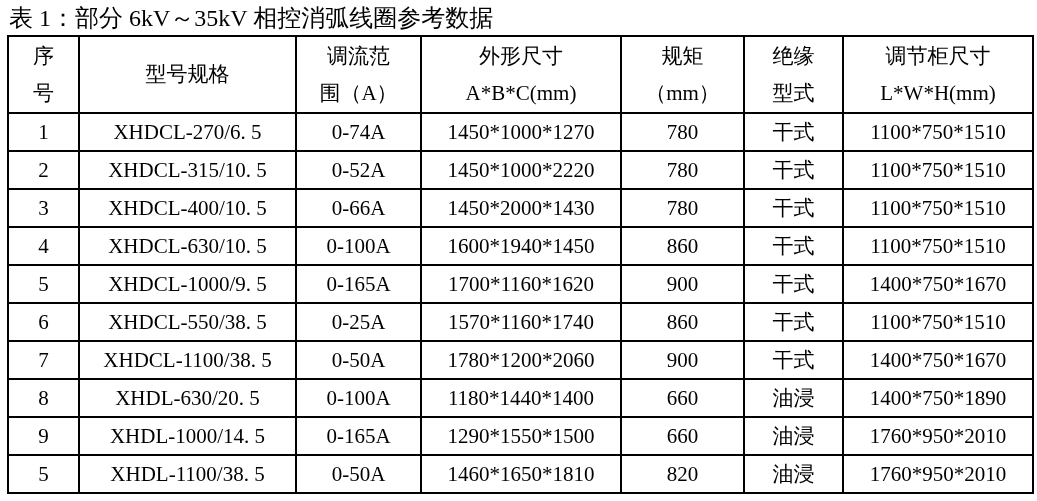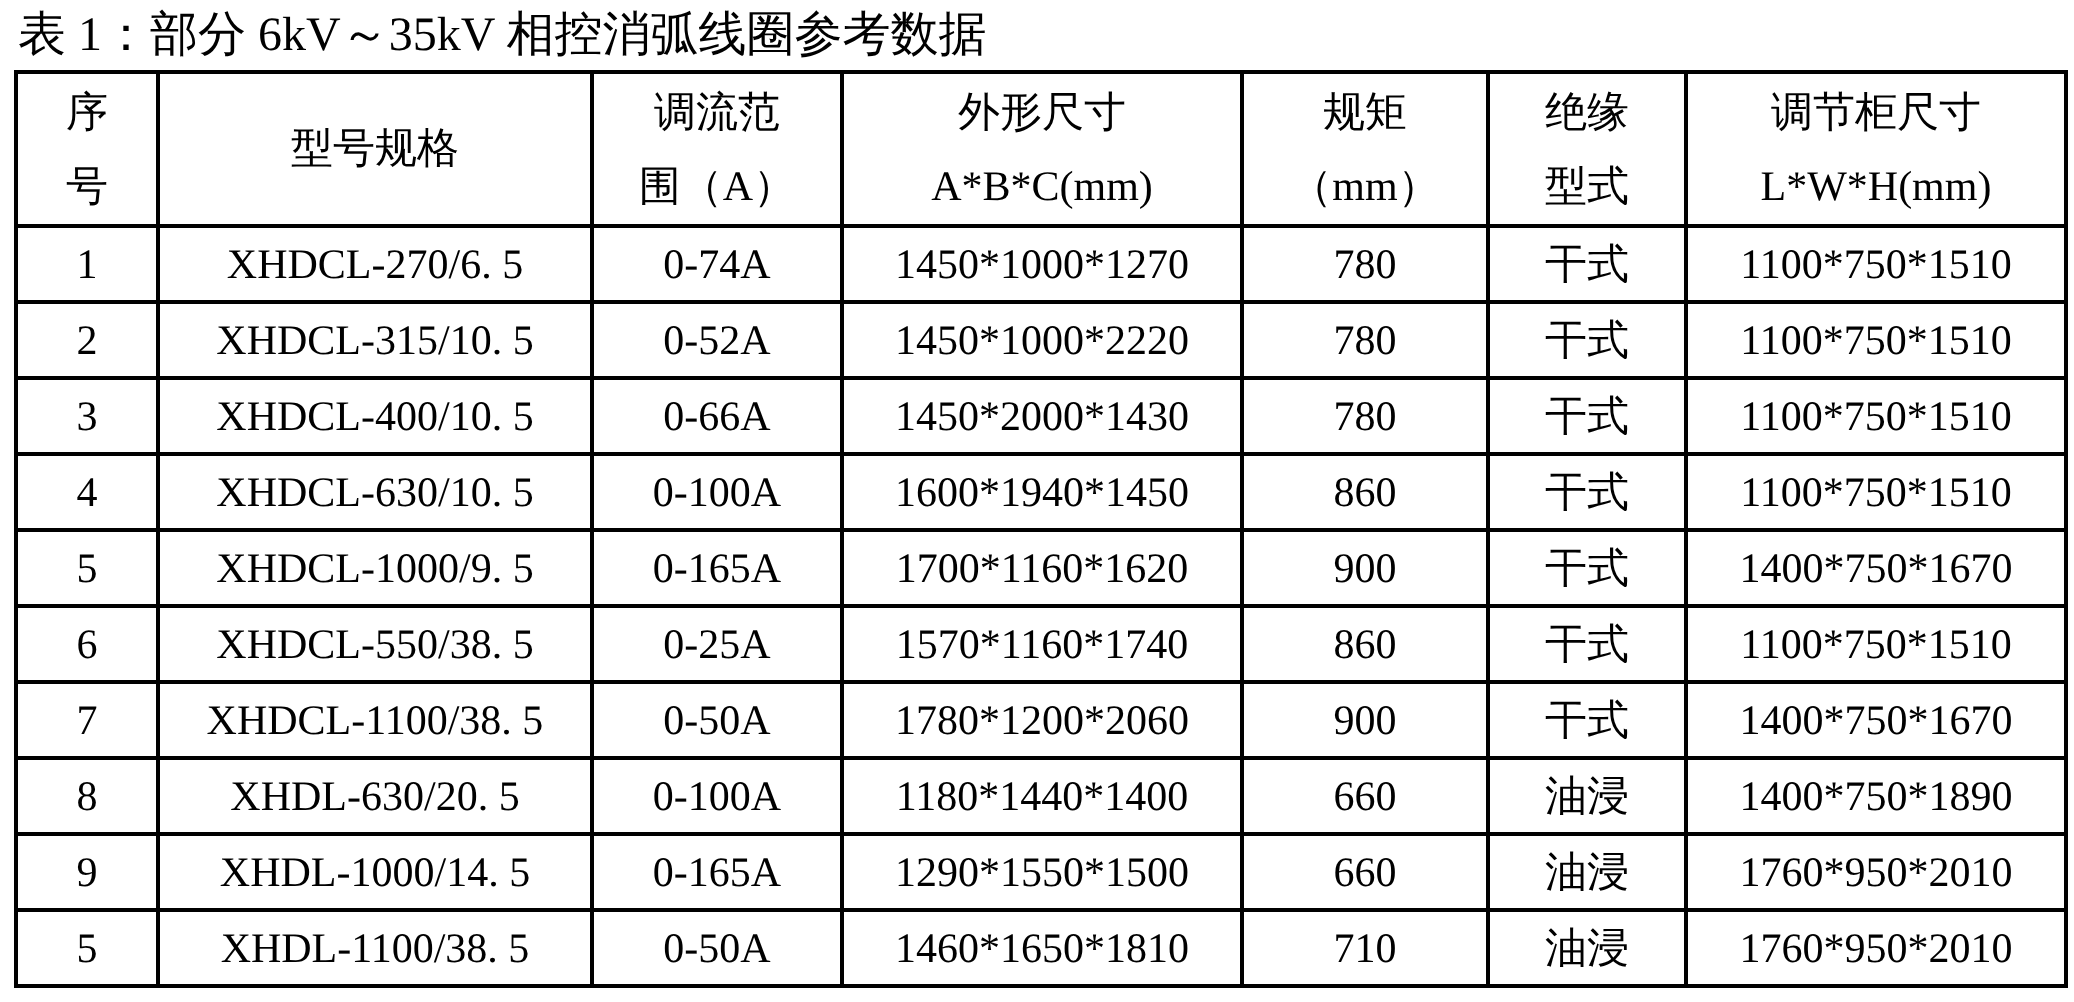--- a/index.html
+++ b/index.html
@@ -173,19 +173,19 @@
           <td>1290*1550*1500</td>
           <td>660</td>
           <td>油浸</td>
           <td>1760*950*2010</td>
         </tr>
         <tr>
           <td>5</td>
           <td>XHDL-1100/38. 5</td>
           <td>0-50A</td>
           <td>1460*1650*1810</td>
-          <td>710</td>
+          <td>820</td>
           <td>油浸</td>
           <td>1760*950*2010</td>
         </tr>
       </tbody>
   </table>
 </div>
 
 </body></html>

